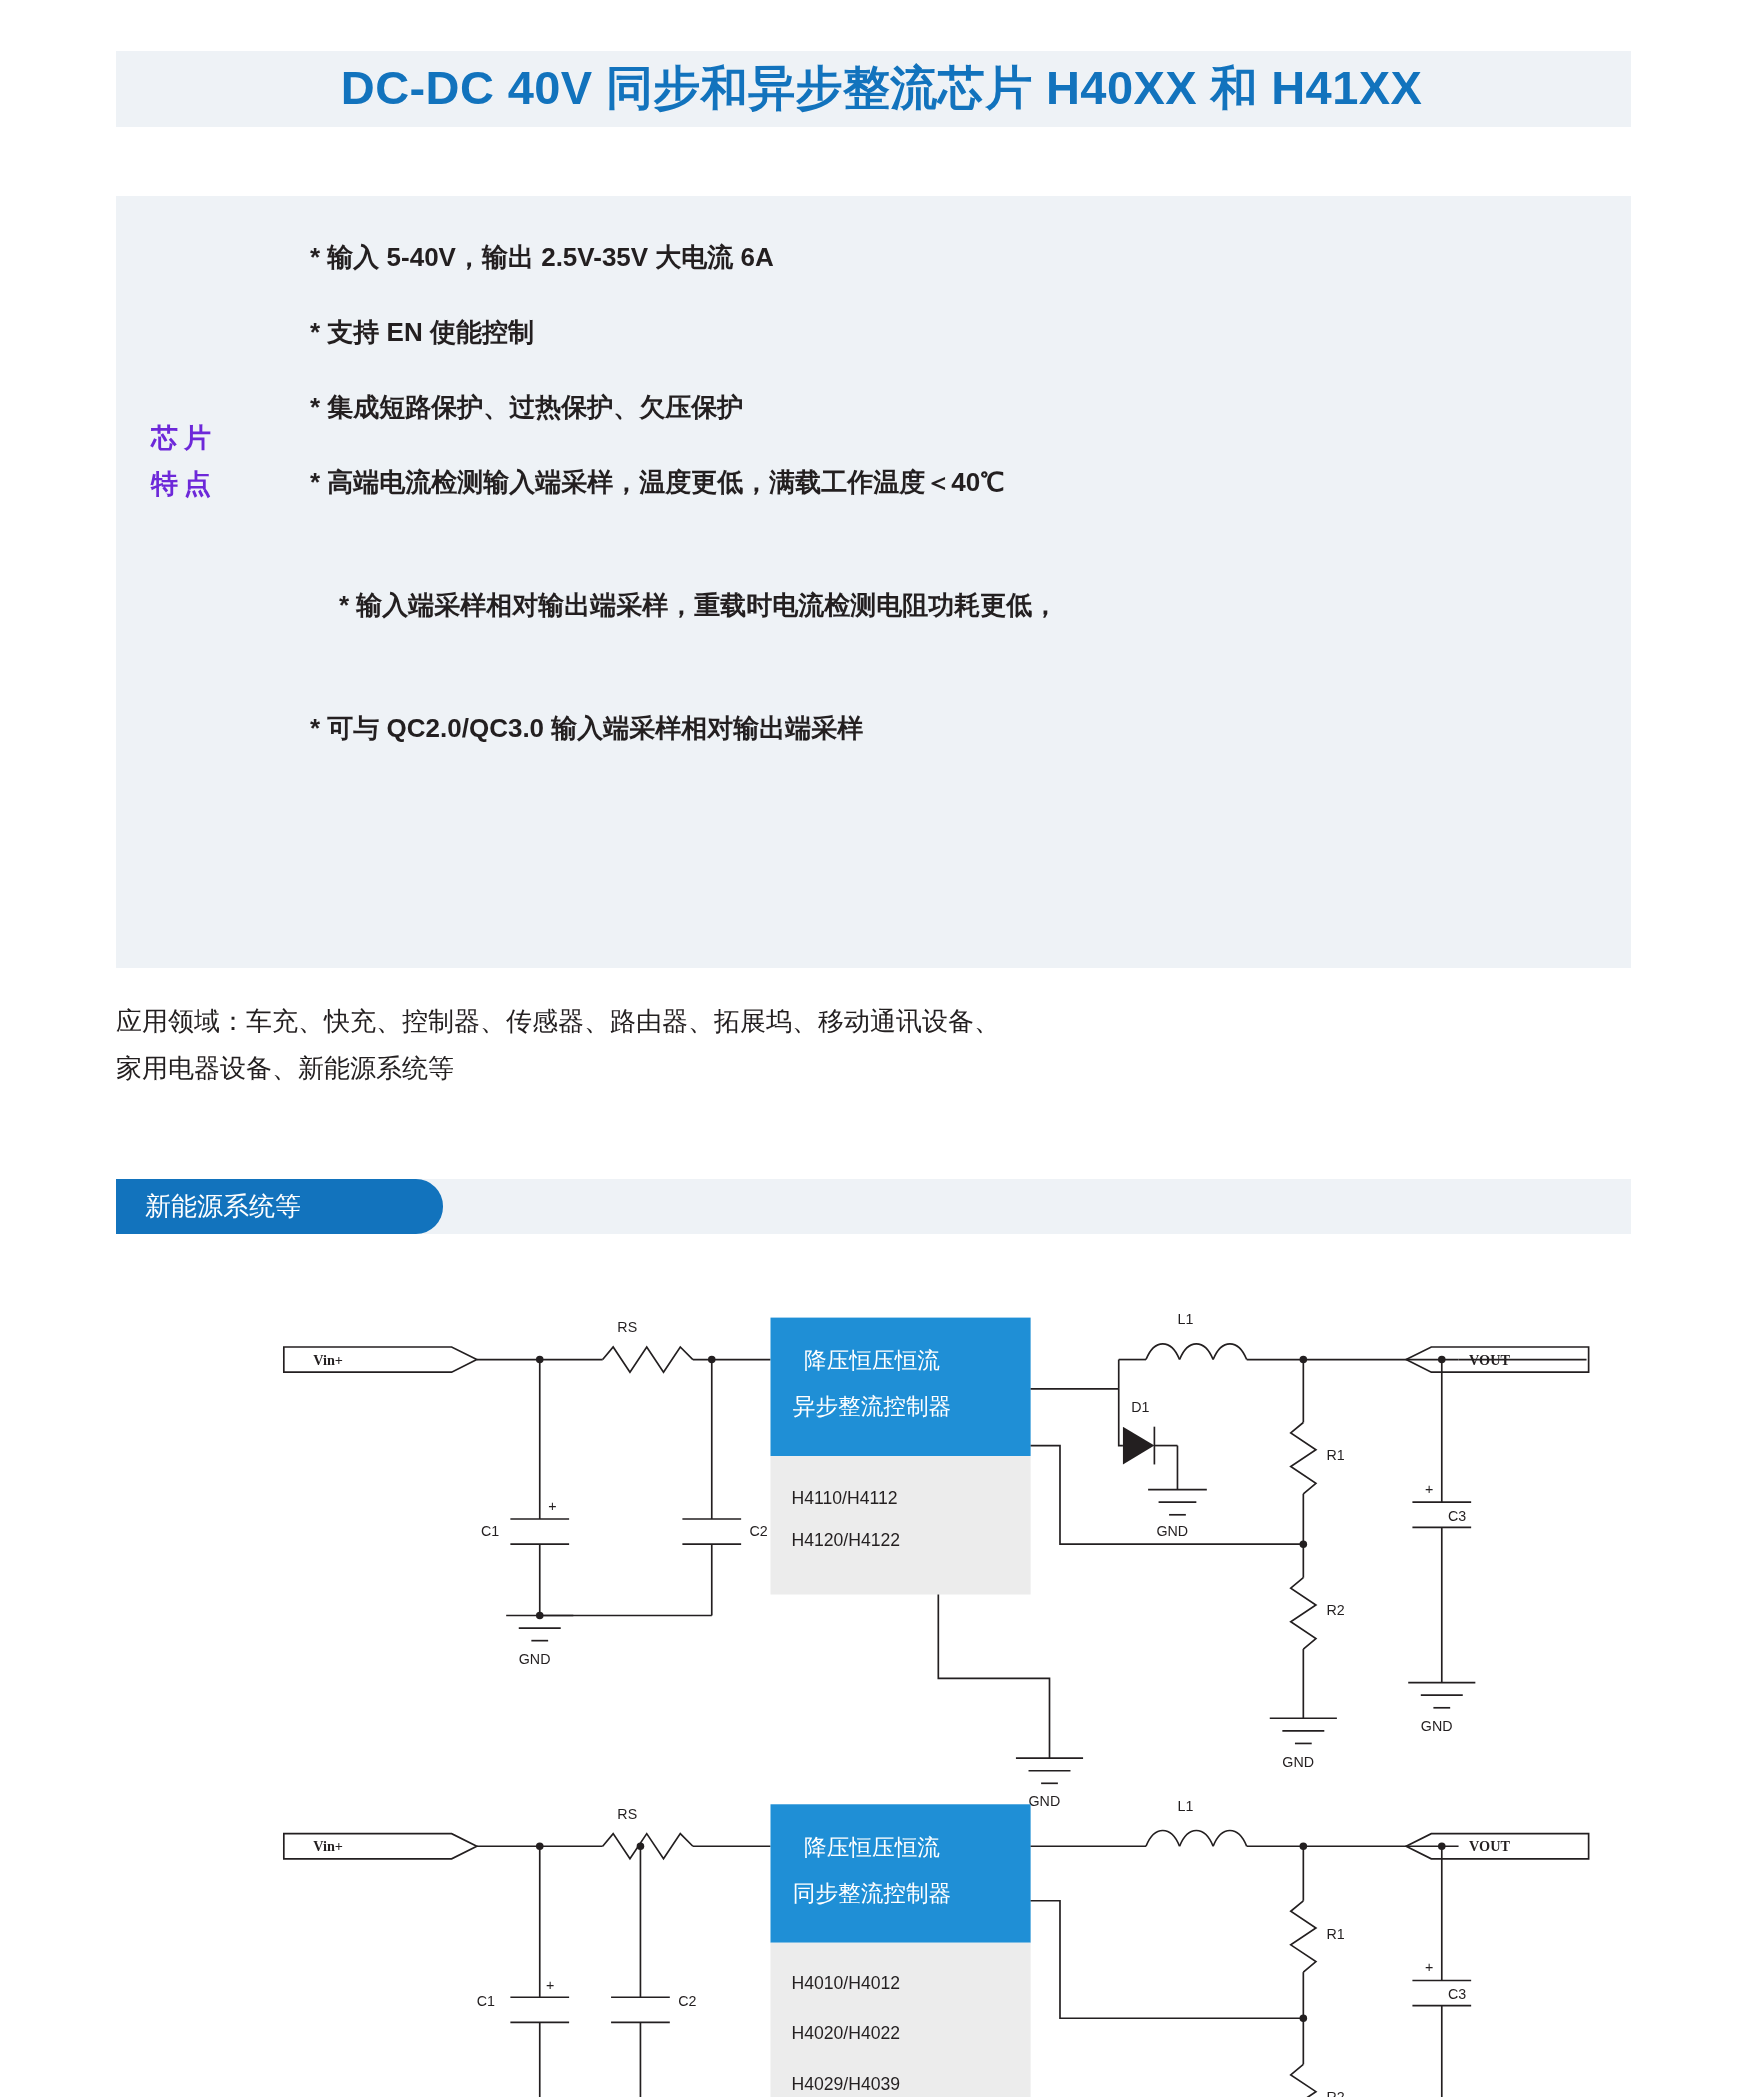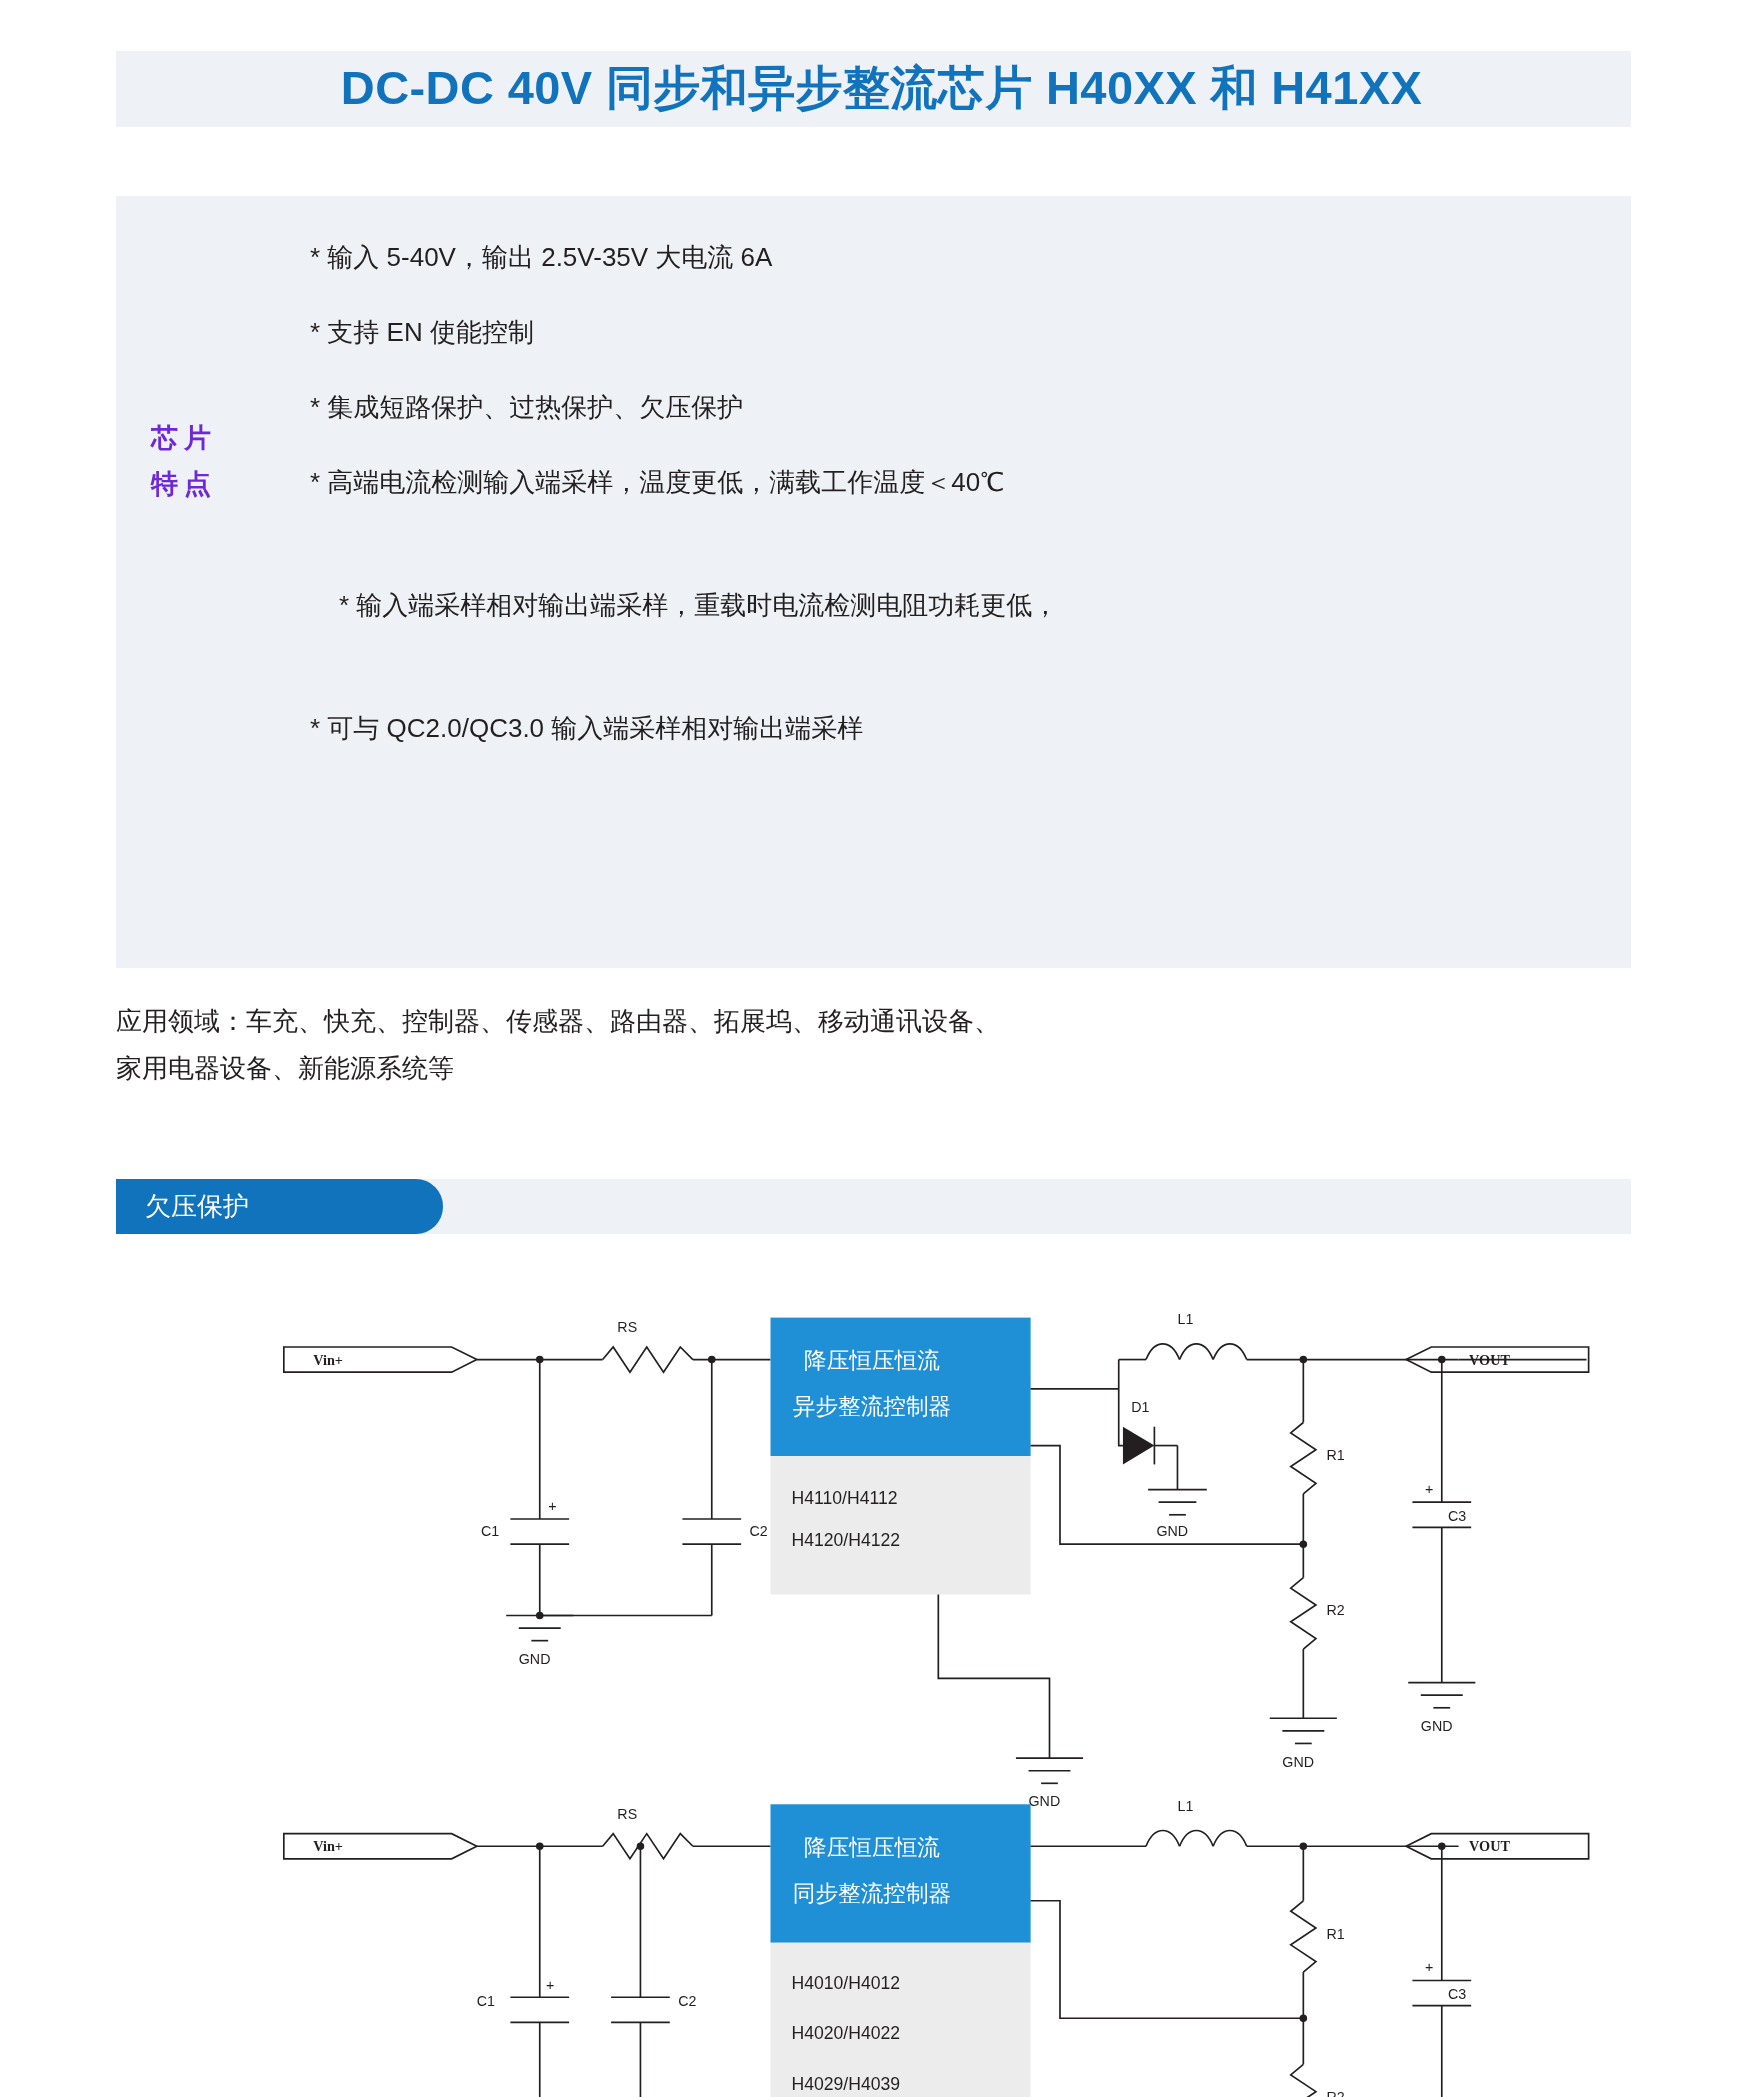--- a/index.html
+++ b/index.html
@@ -61,21 +61,21 @@
     text-align: center;
   }
   .feature-list {
     position: absolute;
     left: 310px;
     top: 235px;
     width: 1284px;
   }
   .feature-item {
     font-size: 26px;
-    font-weight: normal;
+    font-weight: bold;
     color: #231f20;
     line-height: 45px;
     margin-bottom: 30px;
     white-space: pre-wrap;
   }
   .feature-item.wrap {
     line-height: 47px;
   }
   .feature-item .indent2 {
     display: block;
@@ -154,21 +154,21 @@
   </div>
   <div class="feature-item">* 可与 QC2.0/QC3.0 输入端采样相对输出端采样</div>
 </div>
 
 <div class="app-text">
   <div>应用领域：车充、快充、控制器、传感器、路由器、拓展坞、移动通讯设备、</div>
   <div>家用电器设备、新能源系统等</div>
 </div>
 
 <div class="section-band"></div>
-<div class="section-tag">欠压保护</div>
+<div class="section-tag">新能源系统等</div>
 
 <div class="schematics">
 <svg width="1515" height="1007" viewBox="0 0 3611 2400" xmlns="http://www.w3.org/2000/svg">
 
   <g>
 
     <path class="wire" d="M 400 150 L 800 150 L 860 180 L 800 210 L 400 210 L 400 150 Z" fill="#ffffff"></path>
     <text class="lbl-port" x="470" y="192">Vin+</text>
 
     <path class="wire" d="M 860 180 L 1160 180"></path>

